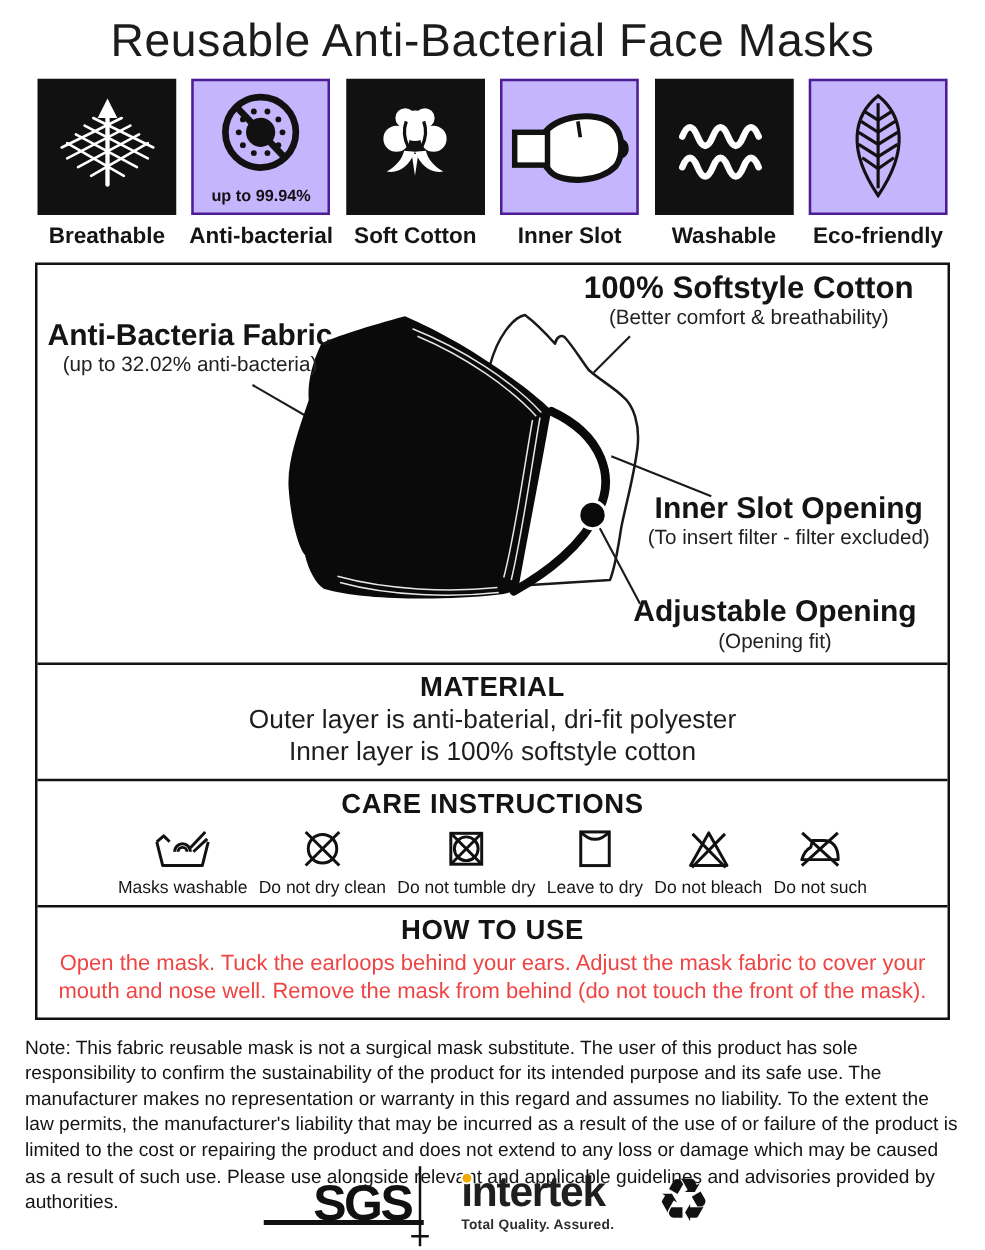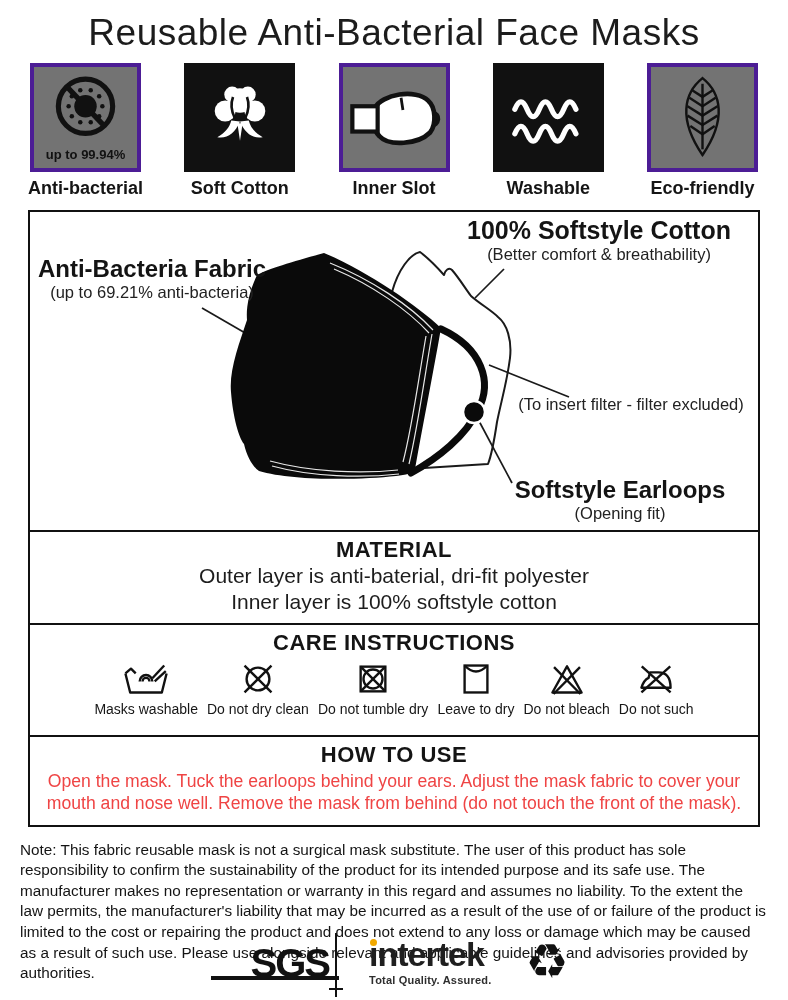--- a/index.html
+++ b/index.html
@@ -13,41 +13,41 @@
     letter-spacing:.5px; color:#1c1c1c; white-space:nowrap;
   }
   
   .features { display:flex; justify-content:space-between; margin:9px 30px 0; }
   .feature  { width:111px; display:flex; flex-direction:column; align-items:center; }
   .tile {
     width:111px; height:109px; display:flex; align-items:center; justify-content:center;
     position:relative;
   }
   .tile.dark  { background:#111; }
-  .tile.light { background:#737373; border:4px solid #4c1d95; }
+  .tile.light { background:#c4b5fd; border:2px solid #4c1d95; }
   .tile-note  { position:absolute; bottom:6px; width:100%; text-align:center;
                 font-size:13px; font-weight:700; color:#111; }
   .feature-label { margin-top:6px; font-size:18px; font-weight:700; white-space:nowrap; color:#151515;}
   
   .main-box { margin:11px 28px 0; border:2.5px solid #111; }
   .diagram  { position:relative; height:318px; }
   .diagram svg.scene { position:absolute; left:0; top:0; }
   .callout  { position:absolute; text-align:center; line-height:1.08; }
   .callout .c-title { font-size:24px; font-weight:700; color:#141414; }
   .callout .c-sub   { font-size:16.5px; font-weight:400; color:#222; margin-top:2px;}
   .callout.cotton   { left:416px; top:5px;   width:306px; }
   .callout.cotton .c-title{ font-size:25px; }
   .callout.fabric   { left:2px;   top:44px;  width:240px; }
   .callout.slot     { left:474px; top:182px; width:254px; }
   .callout.earloops { left:458px; top:265px; width:264px; }
   .section { border-top:2.5px solid #111; text-align:center; }
   .sec-heading { font-size:22px; font-weight:700; letter-spacing:.5px; color:#141414; padding-top:5px;}
   .material .m-line { font-size:21px; font-weight:400; color:#1d1d1d; line-height:1.22; }
   .material { padding-bottom:9px; }
-  .care { padding-bottom:18px; }
+  .care { padding-bottom:7px; }
   .care-row { display:flex; justify-content:center; align-items:flex-end; gap:9px; margin-top:4px; }
   .care-item { display:flex; flex-direction:column; align-items:center; }
   .care-item .care-label { font-size:14px; color:#161616; margin-top:3px; white-space:nowrap; }
   .howto { padding:0 12px 10px; }
   .howto-text { font-size:17.6px; line-height:1.26; color:#ef4444; margin-top:2px; }
   
   .note { margin:13px 20px 0; font-size:15.3px; line-height:1.35; color:#141414; text-align:left; }
   
   .logos { position:absolute; left:0; right:0; bottom:14px; height:72px;
            display:flex; align-items:flex-end; justify-content:center; gap:34px;margin-left:25px; }
@@ -63,20 +63,39 @@
   .intertek-tagline { font-size:11px; font-weight:700; color:#2e2e2e; margin-top:3px; letter-spacing:.2px; }
   .recycle { font-size:48px; line-height:1; color:#111; }
 </style>
 </head>
 <body>
 
 <div class="page-title">Reusable Anti-Bacterial Face Masks</div>
 
 <div class="features">
 
+  <div class="feature">
+    <div class="tile dark">
+      <svg width="96" height="96" viewBox="0 0 110 108">
+        <g stroke="#fff" stroke-width="2.4" stroke-linecap="round">
+          <path d="M18,50 L70,80"></path>
+            <path d="M26,42 L82,72"></path>
+            <path d="M34,34 L92,64"></path>
+            <path d="M42,27 L97,54"></path>
+          <path d="M92,50 L40,80"></path>
+            <path d="M84,42 L28,72"></path>
+            <path d="M76,34 L18,64"></path>
+            <path d="M68,27 L13,54"></path>
+          <path d="M55,88 L55,24" stroke-width="4"></path>
+        </g>
+        <polygon points="55,9 46,27 64,27" fill="#fff"></polygon>
+      </svg>
+    </div>
+    <div class="feature-label">Breathable</div>
+  </div>
 
   <div class="feature">
     <div class="tile light">
       <svg width="107" height="105" viewBox="0 0 110 108">
         <circle cx="55" cy="42" r="29" fill="none" stroke="#111" stroke-width="5.5"></circle>
         <line x1="35" y1="21" x2="76" y2="64" stroke="#111" stroke-width="5.5"></line>
         <circle cx="55" cy="42" r="12" fill="#111"></circle>
         <g fill="#111">
           <circle cx="73" cy="42" r="2.4"></circle>
             <circle cx="69.6" cy="52.6" r="2.4"></circle>
@@ -196,27 +215,28 @@
       <path d="M411,117 C452,136 463,170 448,198 C436,224 408,246 381,261" fill="none" stroke="#0a0a0a" stroke-width="7" stroke-linecap="round"></path>
       <circle cx="444" cy="200" r="11" fill="#0a0a0a" stroke="#fff" stroke-width="2.5"></circle>
     </svg>
 
     <div class="callout cotton">
       <div class="c-title">100% Softstyle Cotton</div>
       <div class="c-sub">(Better comfort &amp; breathability)</div>
     </div>
     <div class="callout fabric">
       <div class="c-title">Anti-Bacteria Fabric</div>
-      <div class="c-sub">(up to 69.21% anti-bacteria)</div>
+      <div class="c-sub">(up to 32.02% anti-bacteria)</div>
     </div>
     <div class="callout slot">
+      <div class="c-title">Inner Slot Opening</div>
       <div class="c-sub">(To insert filter - filter excluded)</div>
     </div>
     <div class="callout earloops">
-      <div class="c-title">Softstyle Earloops</div>
+      <div class="c-title">Adjustable Opening</div>
       <div class="c-sub">(Opening fit)</div>
     </div>
   </div>
 
   <div class="section material">
     <div class="sec-heading">MATERIAL</div>
     <div class="m-line">Outer layer is anti-baterial, dri-fit polyester</div>
     <div class="m-line">Inner layer is 100% softstyle cotton</div>
   </div>
 

